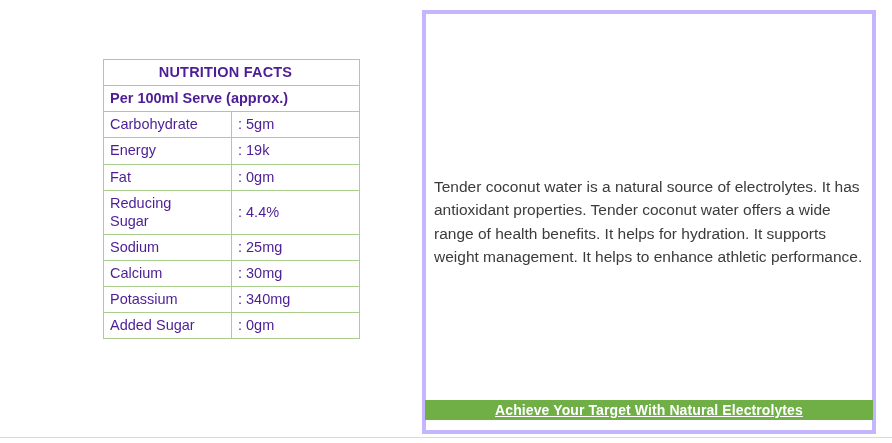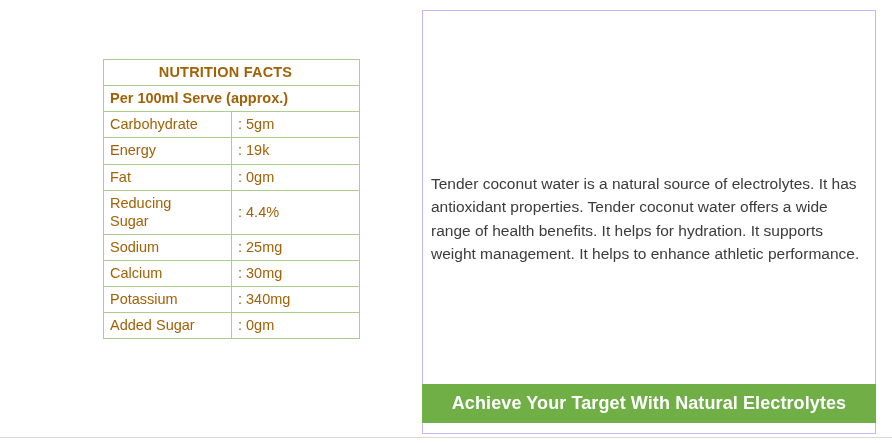--- a/index.html
+++ b/index.html
@@ -27,21 +27,21 @@
     width: 100%;
     border-collapse: collapse;
     table-layout: fixed;
   }
   table.nutrition-table td {
     border: 1px solid #a9ce8d;
     padding: 3px 18px 4px 6px;
     height: 20px;
     font-size: 14.5px;
     line-height: 1.25;
-    color: #a16207;
+    color: #4c1d95;
     vertical-align: middle;
     box-sizing: border-box;
   }
   td.nf-title {
     text-align: center;
     color: #66b132;
     font-weight: bold;
     font-size: 15px;
     letter-spacing: 0.2px;
     height: 29px;
@@ -56,48 +56,49 @@
   td.nf-label { width: 129px; }
   td.nf-value { width: 128px; }
 
   
   #description-card {
     position: absolute;
     left: 422px;
     top: 10px;
     width: 454px;
     height: 424px;
-    border: 1px solid #c4b5fd;
+    border: 4px solid #c4b5fd;
     box-sizing: border-box;
     background: #ffffff;
   }
   #description-text {
     position: absolute;
     left: 6px;
     top: 145px;
     width: 440px;
     font-size: 15.5px;
     line-height: 23.5px;
     color: #3b3b3b;
     padding-left: 2px;
   }
   #achievement-banner {
     position: absolute;
     left: -1px;
     right: -1px;
     bottom: 10px;
-    height: 39px;
+    height: 20px;
     background: #6faf46;
     color: #ffffff;
     font-weight: bold;
-    font-size: 18px;
+    font-size: 14px;
     display: flex;
     align-items: center;
     justify-content: center;
     letter-spacing: 0.1px;
+    text-decoration: underline;
   }
 
   
   #bottom-rule {
     position: absolute;
     left: 0;
     top: 437px;
     width: 892px;
     height: 1px;
     background: #d9d9d9;

